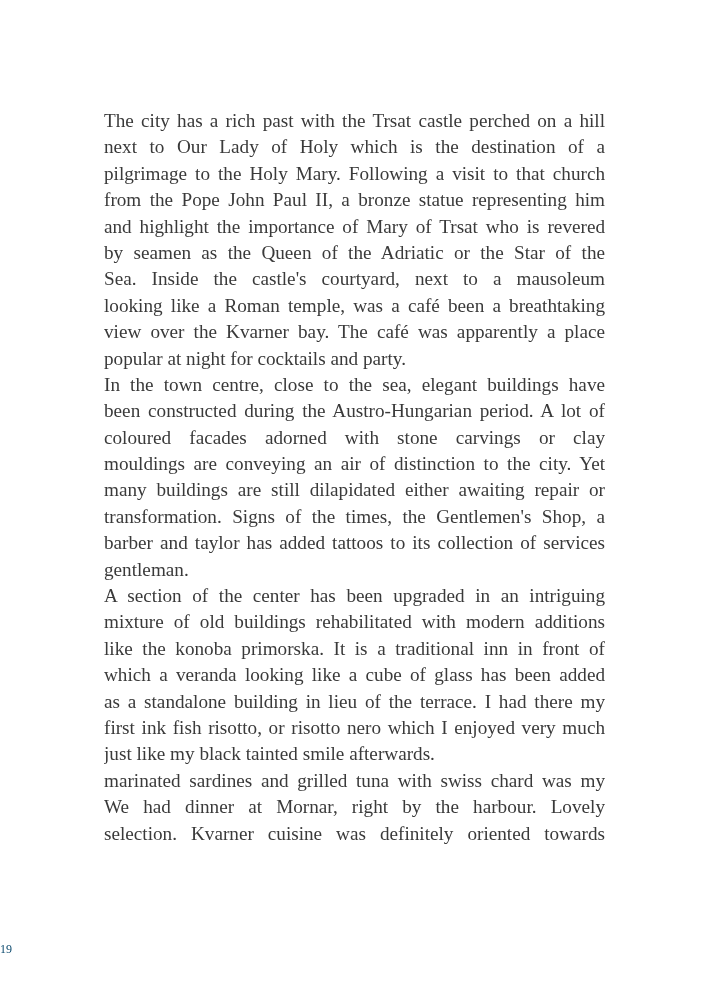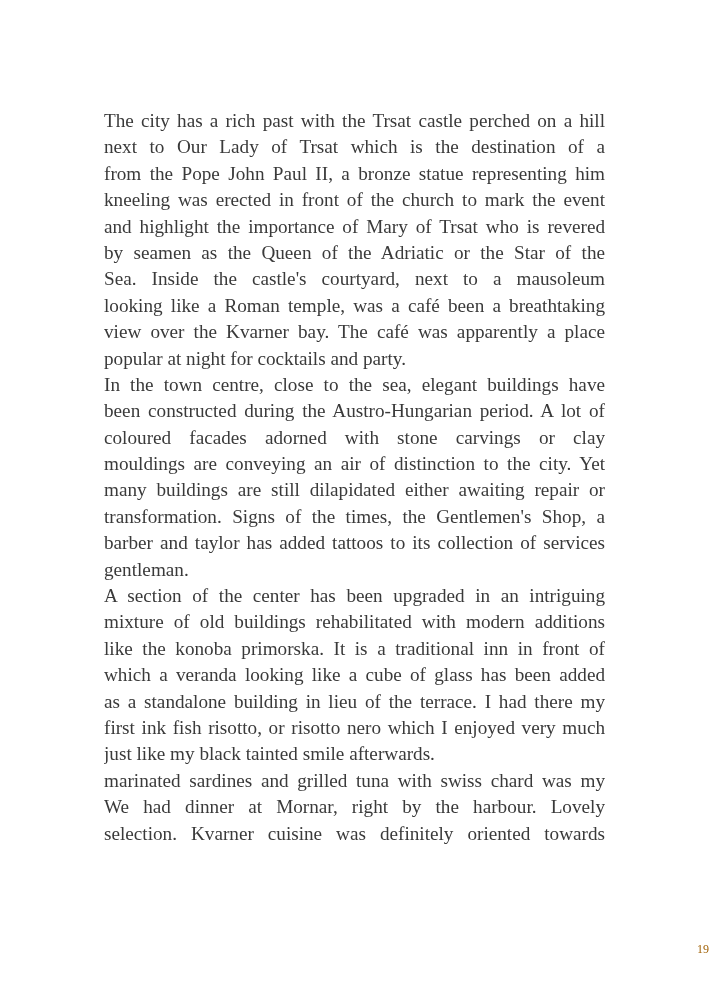--- a/index.html
+++ b/index.html
@@ -39,37 +39,37 @@
     overflow: hidden;
   }
   .line.last {
     text-align-last: left;
   }
   .page-number {
     position: absolute;
     left: 0;
     width: 709px;
     top: 942px;
-    text-align: right;
+    text-align: left;
     font-family: "Liberation Serif", "DejaVu Serif", serif;
     font-size: 12px;
-    color: #a16207;
+    color: #0c4a6e;
   }
 </style>
 </head>
 <body>
 
 <div class="page">
   <div class="text-body">
 
     <div>
       <span class="line">The city has a rich past with the Trsat castle perched on a hill</span>
-      <span class="line">next to Our Lady of Trsat which is the destination of a</span>
+      <span class="line">next to Our Lady of Holy which is the destination of a</span>
+      <span class="line">pilgrimage to the Holy Mary. Following a visit to that church</span>
       <span class="line">from the Pope John Paul II, a bronze statue representing him</span>
-      <span class="line">kneeling was erected in front of the church to mark the event</span>
       <span class="line">and highlight the importance of Mary of Trsat who is revered</span>
       <span class="line">by seamen as the Queen of the Adriatic or the Star of the</span>
       <span class="line">Sea. Inside the castle's courtyard, next to a mausoleum</span>
       <span class="line">looking like a Roman temple, was a café been a breathtaking</span>
       <span class="line">view over the Kvarner bay. The café was apparently a place</span>
       <span class="line last">popular at night for cocktails and party.</span>
     </div>
 
     <div>
       <span class="line">In the town centre, close to the sea, elegant buildings have</span>

